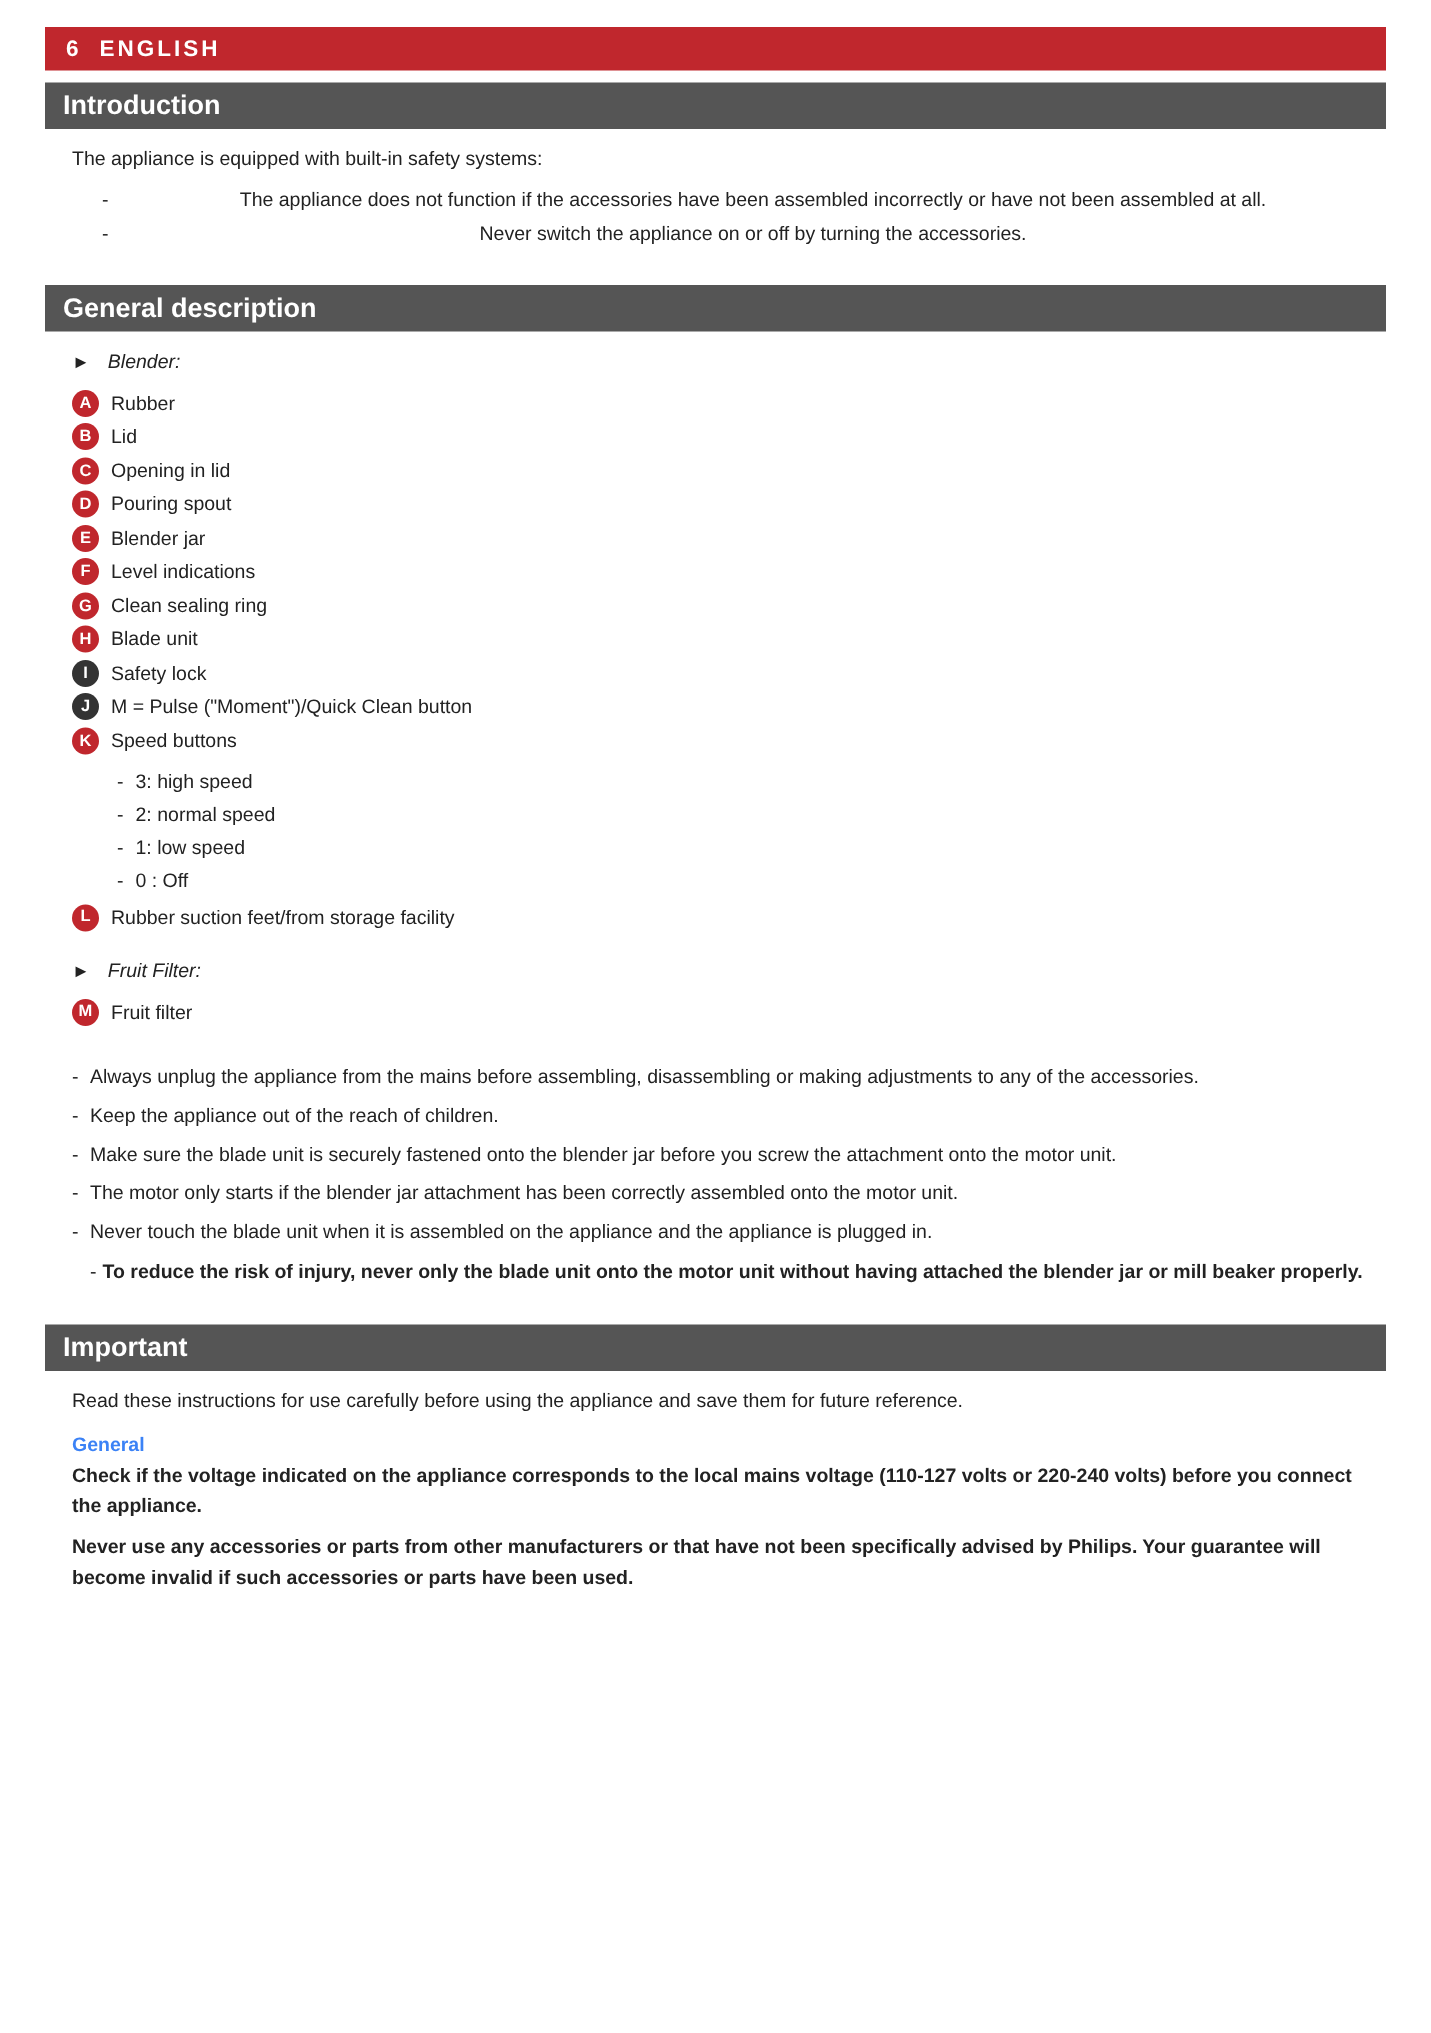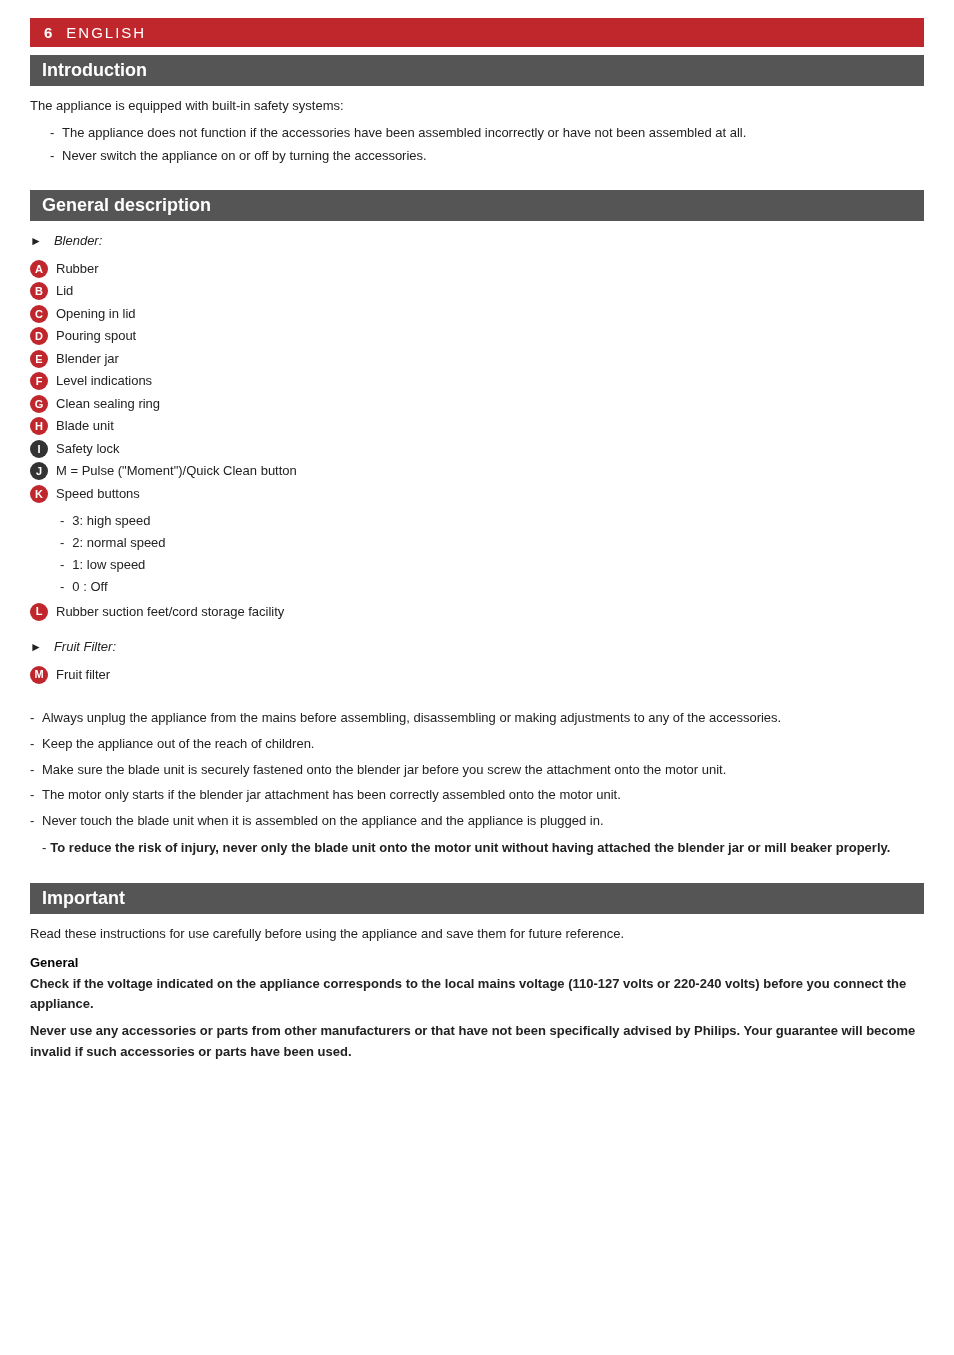--- a/index.html
+++ b/index.html
@@ -27,41 +27,42 @@
     }
     .header-bar .page-num {
       color: #fff;
       font-size: 15px;
       font-weight: bold;
       margin-right: 14px;
     }
     .header-bar .lang {
       color: #fff;
       font-size: 15px;
-      font-weight: normal;
+      font-weight: bold;
       letter-spacing: 2px;
     }
     .section-bar {
       background: #555;
       padding: 5px 12px;
       margin-bottom: 10px;
       margin-top: 6px;
     }
     .section-bar span {
       color: #fff;
       font-weight: bold;
       font-size: 18px;
     }
     .intro-text {
       margin: 8px 0 6px 0;
       line-height: 1.6;
     }
     .bullet-list {
       margin-left: 20px;
       list-style: none;
+      text-align: center;
     }
     .bullet-list li {
       position: relative;
       padding-left: 12px;
       line-height: 1.6;
       margin-bottom: 2px;
     }
     .bullet-list li::before {
       content: '-';
       position: absolute;
@@ -129,23 +130,24 @@
       line-height: 1.6;
       margin-bottom: 5px;
     }
     .safety-list li::before {
       content: '-';
       position: absolute;
       left: 0;
     }
     .section-content {
       margin-bottom: 10px;
+      margin-left: 18px;
     }
     .sub-heading {
-      color: #000000;
+      color: #3b82f6;
       font-weight: bold;
       margin: 10px 0 4px 0;
       font-size: 13px;
     }
     .bold-paragraph {
       font-weight: bold;
       line-height: 1.6;
       margin-bottom: 6px;
     }
     .spacer { height: 8px; }
@@ -243,21 +245,21 @@
       <span>1: low speed</span>
     </div>
     <div class="dash-item">
       <span class="dash">-</span>
       <span>0 : Off</span>
     </div>
 
     <ul class="desc-list" style="margin-top:4px;">
       <li>
         <span class="badge badge-red">L</span>
-        <span>Rubber suction feet/cord storage facility</span>
+        <span>Rubber suction feet/from storage facility</span>
       </li>
     </ul>
 
     <div class="spacer"></div>
 
     <div class="arrow-bullet">
       <span class="arrow">►</span>
       <span class="desc-italic">Fruit Filter:</span>
     </div>
     <ul class="desc-list">

